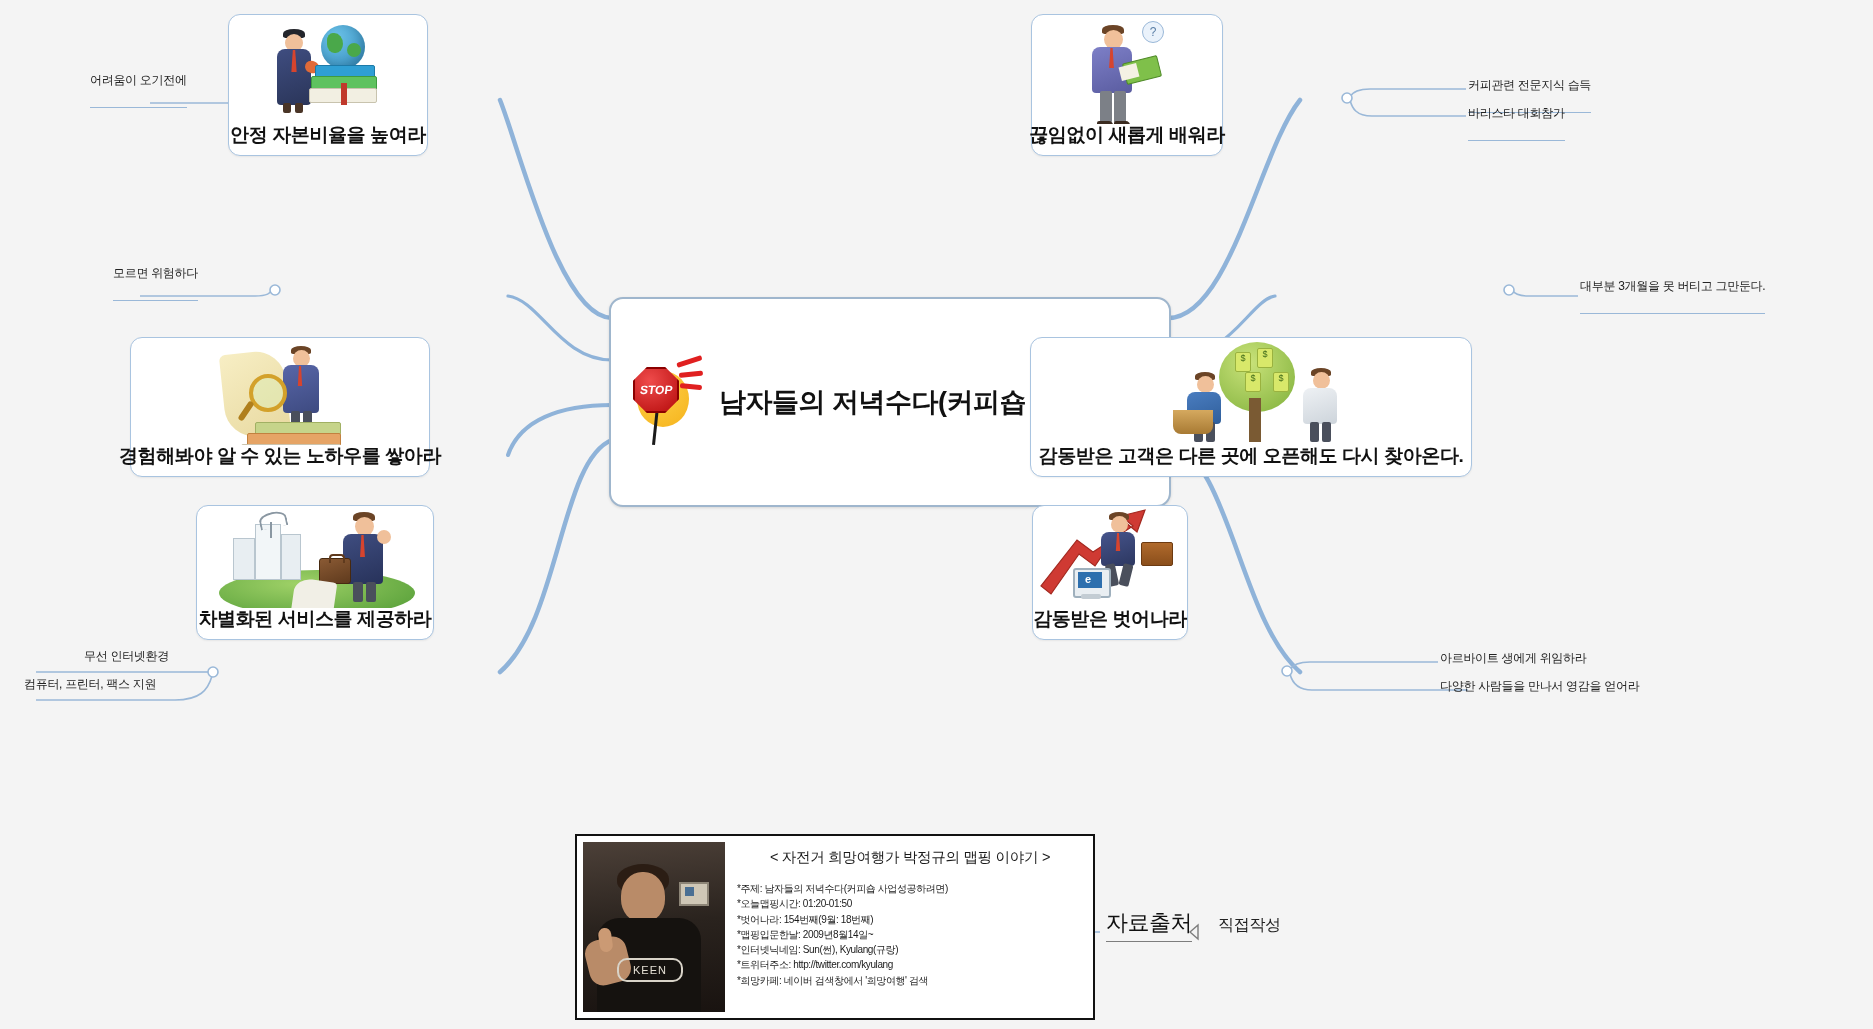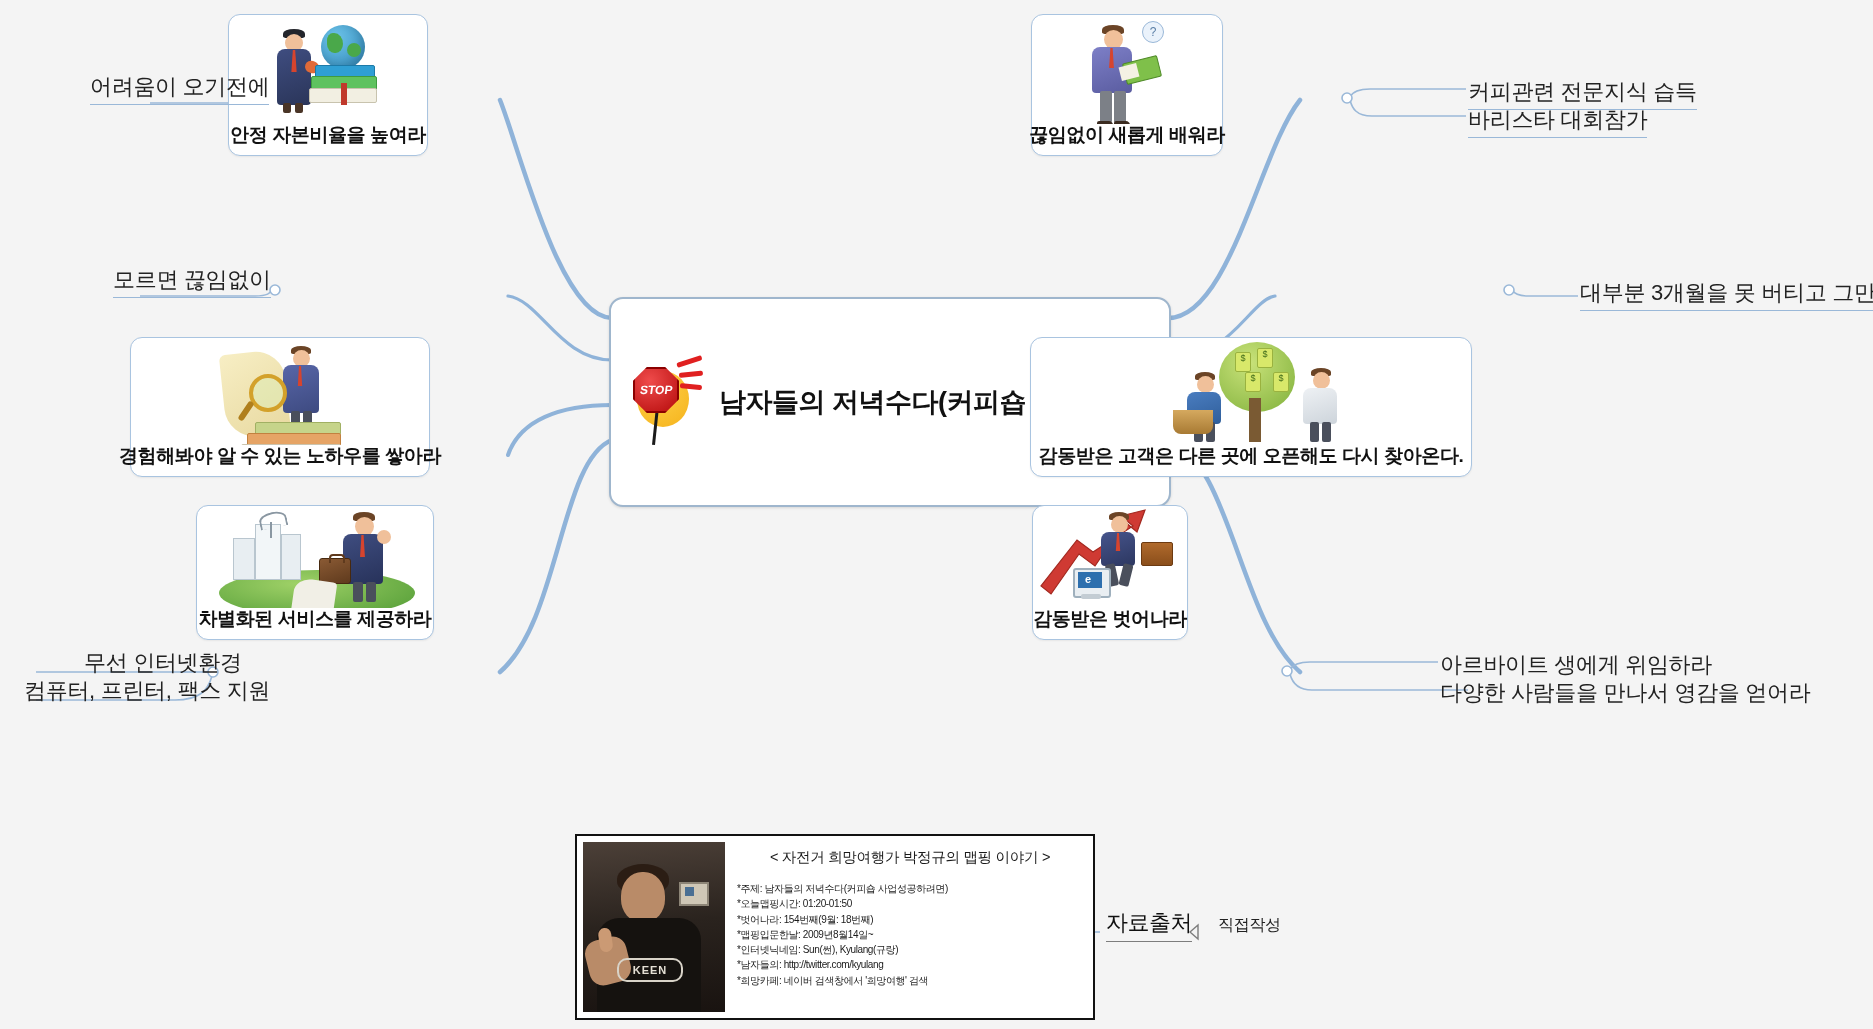--- a/index.html
+++ b/index.html
@@ -127,25 +127,25 @@
   .node .art {
     flex: 1;
     width: 100%;
     position: relative;
     overflow: hidden;
   }
 
   
   .subleaf {
     position: absolute;
-    font-size: 22px;
+    font-size: 12px;
     color: #222;
     white-space: nowrap;
     letter-spacing: -0.3px;
-    padding-bottom: 2px;
+    padding-bottom: 18px;
     border-bottom: 1.4px solid #9ab8d8;
   }
 
   
   .source-panel {
     position: absolute;
     left: 575px;
     top: 834px;
     width: 520px;
     height: 186px;
@@ -184,21 +184,21 @@
   }
   .photo-body {
     position: absolute; left: 14px; top: 76px;
     width: 104px; height: 96px; border-radius: 22px 22px 0 0;
     background: #15120f;
   }
   .photo-logo {
     position: absolute; left: 34px; top: 116px;
     width: 62px; height: 20px; border-radius: 10px;
     border: 2px solid #d8d3c8;
-    color: #e4dfd4; font-size: 11px; font-weight: bold;
+    color: #e4dfd4; font-size: 11px; font-weight: normal;
     display: flex; align-items: center; justify-content: center;
     letter-spacing: 1px;
     font-family: "Liberation Sans", sans-serif;
   }
   .photo-arm {
     position: absolute; left: 4px; top: 96px;
     width: 42px; height: 46px; border-radius: 14px;
     background: #b98b68; transform: rotate(-14deg);
   }
   .photo-thumb {
@@ -333,21 +333,21 @@
       <div style="position:absolute; left:118px; top:28px; width:14px; height:14px; background:#4aa84a; border-radius:50%;"></div>
       <div style="position:absolute; left:86px; top:50px; width:58px; height:11px; background:#2f9fd4; border-radius:2px; border:1px solid #1d7aa8;"></div>
       <div style="position:absolute; left:82px; top:61px; width:64px; height:12px; background:#5fc25f; border-radius:2px; border:1px solid #3f9b3f;"></div>
       <div style="position:absolute; left:80px; top:73px; width:66px; height:13px; background:#f2efe2; border-radius:2px; border:1px solid #c8c3ae;"></div>
       <div style="position:absolute; left:112px; top:68px; width:6px; height:22px; background:#c0392b;"></div>
     </div>
     <div class="node-label">안정 자본비율을 높여라</div>
   </div>
   <div class="subleaf" style="left:90px; top:72px;">어려움이 오기전에</div>
 
-  <div class="subleaf" style="left:113px; top:265px;">모르면 끊임없이</div>
+  <div class="subleaf" style="left:113px; top:265px;">모르면 위험하다</div>
 
   <div class="node" style="left:130px; top:337px; width:300px; height:140px;">
     <div class="art">
       <div style="position:absolute; left:92px; top:14px; width:64px; height:84px; background:linear-gradient(150deg,#f7eec4,#e8d9a0); border-radius:6px 30px 6px 30px; transform:rotate(-6deg);"></div>
       <div class="fig" style="left:146px; top:8px; width:58px; height:84px;">
         <div class="hair" style="left:14px; top:0; width:20px; height:8px;"></div>
         <div class="head" style="left:16px; top:4px; width:17px; height:17px;"></div>
         <div class="suit-body" style="left:6px; top:19px; width:36px; height:48px; background:linear-gradient(160deg,#5866a8,#3d4a80);"></div>
         <div class="tie" style="left:18px; top:20px; width:10px; height:20px;"></div>
         <div class="leg" style="left:14px; top:65px; width:9px; height:20px;"></div>
@@ -472,21 +472,21 @@
       <div class="photo-thumb"></div>
       <div class="photo-logo">KEEN</div>
     </div>
     <div class="source-text">
       <div class="source-heading">&lt; 자전거 희망여행가 박정규의 맵핑 이야기 &gt;</div>
       <div class="source-line">*주제: 남자들의 저녁수다(커피숍 사업성공하려면)</div>
       <div class="source-line">*오늘맵핑시간: 01:20-01:50</div>
       <div class="source-line">*벗어나라: 154번째(9월: 18번째)</div>
       <div class="source-line">*맵핑입문한날: 2009년8월14일~</div>
       <div class="source-line">*인터넷닉네임: Sun(썬), Kyulang(규랑)</div>
-      <div class="source-line">*남자들의: http://twitter.com/kyulang</div>
+      <div class="source-line">*트위터주소: http://twitter.com/kyulang</div>
       <div class="source-line">*희망카페: 네이버 검색창에서 '희망여행' 검색</div>
     </div>
   </div>
 
   <div class="source-callout">자료출처</div>
   <div class="source-note">직접작성</div>
 
 </div>
 
 </body></html>

